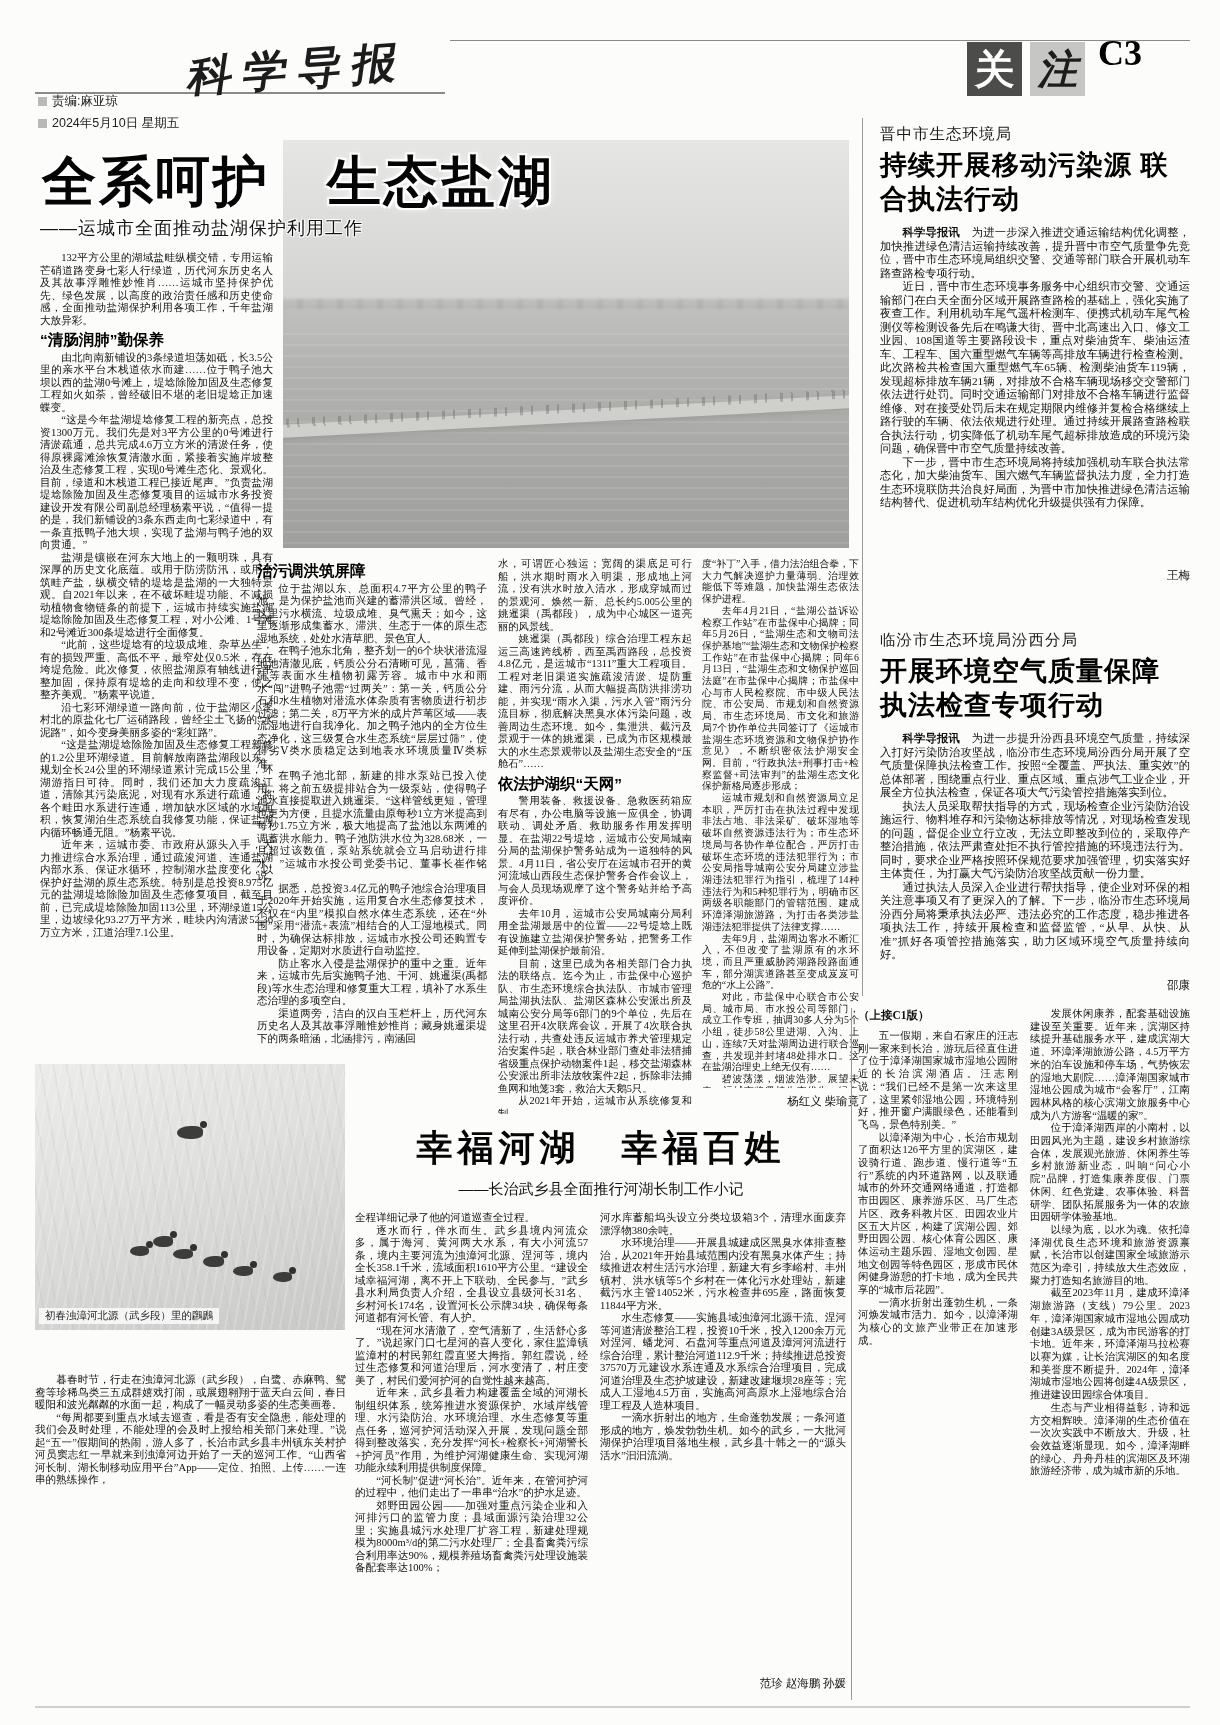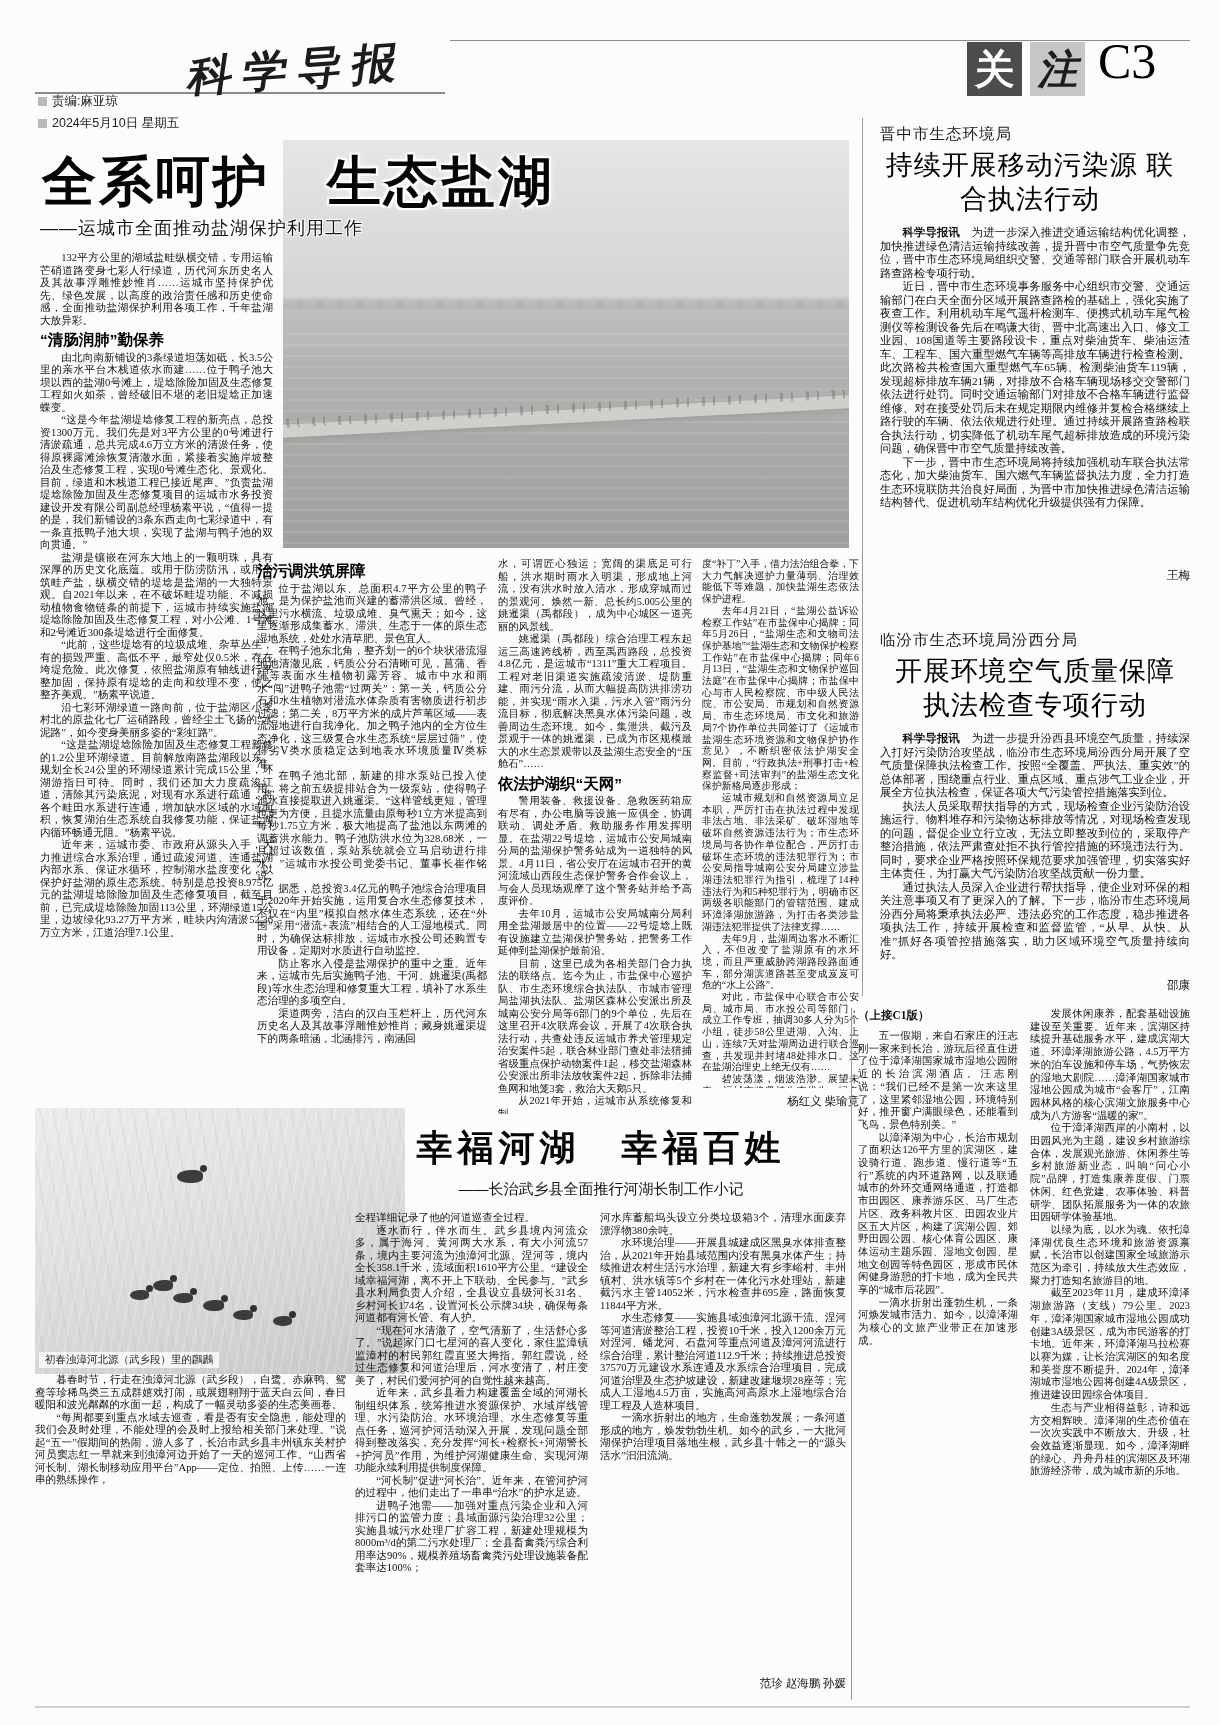--- a/index.html
+++ b/index.html
@@ -8,21 +8,21 @@
   .sans{font-family:"Liberation Sans","DejaVu Sans",sans-serif;}
   .abs{position:absolute;}
   .rule{background:#8a8a88;}
   
   .hdr-meta{font-size:12.5px;color:#222;line-height:22px;font-family:"Liberation Sans","DejaVu Sans",sans-serif;}
   .sq{display:inline-block;width:9px;height:9px;background:#b9b9b7;margin-right:5px;vertical-align:middle;}
   .masthead{font-size:44px;font-weight:bold;letter-spacing:10px;transform:skewX(-12deg) rotate(-4deg);color:#1c1c1c;}
   .secblock{width:55px;height:54px;text-align:center;font-size:40px;line-height:54px;font-weight:bold;}
   .sec1{background:#4c4c4a;color:#fff;}
   .sec2{background:#c6c6c4;color:#1c1c1c;font-family:"DejaVu Serif",serif;font-style:italic;}
-  .pageno{font-size:50px;font-weight:normal;font-family:"Liberation Serif","DejaVu Serif",serif;color:#000;}
+  .pageno{font-size:36px;font-weight:bold;font-family:"Liberation Serif","DejaVu Serif",serif;color:#000;}
   
   .main-title{font-size:54px;font-weight:900;letter-spacing:3px;color:#050505;white-space:nowrap;
      text-shadow:-2px -2px 0 #fff,2px -2px 0 #fff,-2px 2px 0 #fff,2px 2px 0 #fff,0 0 9px #fff;}
   .main-sub{font-size:18px;color:#141414;letter-spacing:1px;
      text-shadow:-1px -1px 0 #fff,1px -1px 0 #fff,-1px 1px 0 #fff,1px 1px 0 #fff;}
   .photo1{background:linear-gradient(#e6e6e4 0%,#d4d4d2 38%,#bfc0be 42%,#b3b4b2 55%,#a8a9a7 78%,#9fa09e 100%);overflow:hidden;}
   .skyline{position:absolute;left:0;top:39%;width:100%;height:10px;background:
      repeating-linear-gradient(90deg,#96979540 0 14px,#8b8c8a55 14px 20px);filter:blur(1px);}
   .walkway{position:absolute;left:-4%;top:66%;width:115%;height:13px;background:#cfcfcb;
      transform:rotate(-3deg);box-shadow:0 3px 4px #90919080;}
@@ -37,21 +37,21 @@
   .colhead{font-family:"Liberation Sans","DejaVu Sans",sans-serif;font-size:15.5px;font-weight:bold;
      margin:7px 0 5px 0;text-indent:0;color:#000;}
   .f-main{font-size:10.6px;line-height:12.5px;}
   .f-c3{font-size:10.3px;line-height:12.5px;}
   .f-c4{font-size:9.9px;line-height:11.7px;}
   .f-side{font-size:11.3px;line-height:13.5px;}
   .f-small{font-size:10.4px;line-height:12.7px;}
   .byline{text-align:right;font-size:11.5px;color:#111;}
   
   .kicker{font-size:15.5px;color:#1a1a1a;letter-spacing:1px;}
-  .side-title{font-size:27px;font-weight:normal;line-height:34px;color:#000;letter-spacing:1px;text-align:center;}
+  .side-title{font-size:27px;font-weight:bold;line-height:34px;color:#000;letter-spacing:1px;}
   .cont-marker{font-size:11.5px;font-weight:bold;}
   
   .bot-title{font-size:36px;font-weight:900;letter-spacing:5px;color:#050505;text-align:center;}
   .bot-sub{font-size:15px;text-align:center;color:#141414;}
   .photo2{background:linear-gradient(160deg,#ececea 0%,#e0e0de 40%,#d2d2d0 75%,#c8c8c6 100%);overflow:hidden;}
   .ripples2{position:absolute;left:0;top:0;width:100%;height:100%;
      background:repeating-linear-gradient(100deg,#ffffff00 0 7px,#ffffff2e 7px 9px),repeating-linear-gradient(80deg,#b9b9b700 0 11px,#b9b9b72e 11px 13px);}
   .duck{position:absolute;background:#3c3c3a;border-radius:60% 40% 45% 55%;}
   .duck::before{content:"";position:absolute;right:-4px;top:-5px;width:7px;height:7px;background:#31312f;border-radius:50%;}
   .caption{font-size:10.5px;color:#222;background:#ffffffc9;padding:1px 6px;}
@@ -150,42 +150,42 @@
     </div>
   <div class="col f-small" style="left:1030px;top:1008px;width:160px;height:692px;">
       <p class="para">发展休闲康养，配套基础设施建设至关重要。近年来，滨湖区持续提升基础服务水平，建成滨湖大道、环漳泽湖旅游公路，4.5万平方米的泊车设施和停车场，气势恢宏的湿地大剧院……漳泽湖国家城市湿地公园成为城市“会客厅”，江南园林风格的核心滨湖文旅服务中心成为八方游客“温暖的家”。</p>
       <p class="para">位于漳泽湖西岸的小南村，以田园风光为主题，建设乡村旅游综合体，发展观光旅游、休闲养生等乡村旅游新业态，叫响“问心小院”品牌，打造集康养度假、门票休闲、红色党建、农事体验、科普研学、团队拓展服务为一体的农旅田园研学体验基地。</p>
       <p class="para">以绿为底，以水为魂。依托漳泽湖优良生态环境和旅游资源禀赋，长治市以创建国家全域旅游示范区为牵引，持续放大生态效应，聚力打造知名旅游目的地。</p>
       <p class="para">截至2023年11月，建成环漳泽湖旅游路（支线）79公里。2023年，漳泽湖国家城市湿地公园成功创建3A级景区，成为市民游客的打卡地。近年来，环漳泽湖马拉松赛以赛为媒，让长治滨湖区的知名度和美誉度不断提升。2024年，漳泽湖城市湿地公园将创建4A级景区，推进建设田园综合体项目。</p>
       <p class="para">生态与产业相得益彰，诗和远方交相辉映。漳泽湖的生态价值在一次次实践中不断放大、升级，社会效益逐渐显现。如今，漳泽湖畔的绿心、丹舟丹桂的滨湖区及环湖旅游经济带，成为城市新的乐地。</p>
     </div>
   <div class="abs vline" style="left:851px;top:1008px;height:692px;"></div>
 
-  <div class="abs photo2" style="left:35px;top:1108px;width:370px;height:266px;">
+  <div class="abs photo2" style="left:35px;top:1064px;width:310px;height:266px;">
     <div class="ripples2"></div>
     <div class="duck" style="left:142px;top:62px;width:26px;height:13px;"></div>
     <div class="duck" style="left:95px;top:182px;width:19px;height:10px;"></div>
     <div class="duck" style="left:118px;top:172px;width:20px;height:11px;"></div>
     <div class="duck" style="left:138px;top:185px;width:20px;height:10px;"></div>
     <div class="duck" style="left:168px;top:192px;width:21px;height:11px;"></div>
     <div class="duck" style="left:198px;top:202px;width:20px;height:10px;"></div>
     <div class="duck" style="left:238px;top:208px;width:19px;height:10px;"></div>
     <div class="abs caption" style="left:4px;top:244px;">初春浊漳河北源（武乡段）里的鸊鷉</div>
   </div>
 
   <div class="abs sans bot-title" style="left:355px;top:1124px;width:492px;">幸福河湖　幸福百姓</div>
   <div class="abs bot-sub sans" style="left:355px;top:1180px;width:492px;">——长治武乡县全面推行河湖长制工作小记</div>
 
   <div class="col f-main" style="left:355px;top:1212px;width:233px;height:488px;">
       <p class="para ni">全程详细记录了他的河道巡查全过程。</p>
       <p class="para">逐水而行，伴水而生。武乡县境内河流众多，属于海河、黄河两大水系，有大小河流57条，境内主要河流为浊漳河北源、涅河等，境内全长358.1千米，流域面积1610平方公里。“建设全域幸福河湖，离不开上下联动、全民参与。”武乡县水利局负责人介绍，全县设立县级河长31名、乡村河长174名，设置河长公示牌34块，确保每条河道都有河长管、有人护。</p>
       <p class="para">“现在河水清澈了，空气清新了，生活舒心多了。”说起家门口七星河的喜人变化，家住监漳镇监漳村的村民郭红霞直竖大拇指。郭红霞说，经过生态修复和河道治理后，河水变清了，村庄变美了，村民们爱河护河的自觉性越来越高。</p>
       <p class="para">近年来，武乡县着力构建覆盖全域的河湖长制组织体系，统筹推进水资源保护、水域岸线管理、水污染防治、水环境治理、水生态修复等重点任务，巡河护河活动深入开展，发现问题全部得到整改落实，充分发挥“河长+检察长+河湖警长+护河员”作用，为维护河湖健康生命、实现河湖功能永续利用提供制度保障。</p>
       <p class="para">“河长制”促进“河长治”。近年来，在管河护河的过程中，他们走出了一串串“治水”的护水足迹。</p>
-      <p class="para">进鸭子池需——加强对重点污染企业和入河排污口的监管力度；县域面源污染治理32公里；实施县城污水处理厂扩容工程，新建处理规模为8000m³/d的第二污水处理厂；全县畜禽粪污综合利用率达90%，规模养殖场畜禽粪污处理设施装备配套率达100%；</p>
+      <p class="para">郊野田园公园——加强对重点污染企业和入河排污口的监管力度；县域面源污染治理32公里；实施县城污水处理厂扩容工程，新建处理规模为8000m³/d的第二污水处理厂；全县畜禽粪污综合利用率达90%，规模养殖场畜禽粪污处理设施装备配套率达100%；</p>
     </div>
   <div class="col f-main" style="left:600px;top:1212px;width:246px;height:460px;">
       <p class="para ni">河水库蓄船坞头设立分类垃圾箱3个，清理水面废弃漂浮物380余吨。</p>
       <p class="para">水环境治理——开展县城建成区黑臭水体排查整治，从2021年开始县域范围内没有黑臭水体产生；持续推进农村生活污水治理，新建大有乡李峪村、丰州镇村、洪水镇等5个乡村在一体化污水处理站，新建截污水主管14052米，污水检查井695座，路面恢复11844平方米。</p>
       <p class="para">水生态修复——实施县域浊漳河北源干流、涅河等河道清淤整治工程，投资10千米，投入1200余万元对涅河、蟠龙河、石盘河等重点河道及漳河河流进行综合治理，累计整治河道112.9千米；持续推进总投资37570万元建设水系连通及水系综合治理项目，完成河道治理及生态护坡建设，新建改建堰坝28座等；完成人工湿地4.5万亩，实施高河高原水上湿地综合治理工程及人造林项目。</p>
       <p class="para">一滴水折射出的地方，生命蓬勃发展；一条河道形成的地方，焕发勃勃生机。如今的武乡，一大批河湖保护治理项目落地生根，武乡县十韩之一的“源头活水”汩汩流淌。</p>
     </div>
   <div class="abs byline" style="left:600px;top:1676px;width:246px;">范珍  赵海鹏  孙媛</div>
   <div class="col f-main" style="left:35px;top:1374px;width:311px;height:326px;">
       <p class="para">暮春时节，行走在浊漳河北源（武乡段），白鹭、赤麻鸭、鸳鸯等珍稀鸟类三五成群嬉戏打闹，或展翅翱翔于蓝天白云间，春日暖阳和波光粼粼的水面一起，构成了一幅灵动多姿的生态美画卷。</p>

